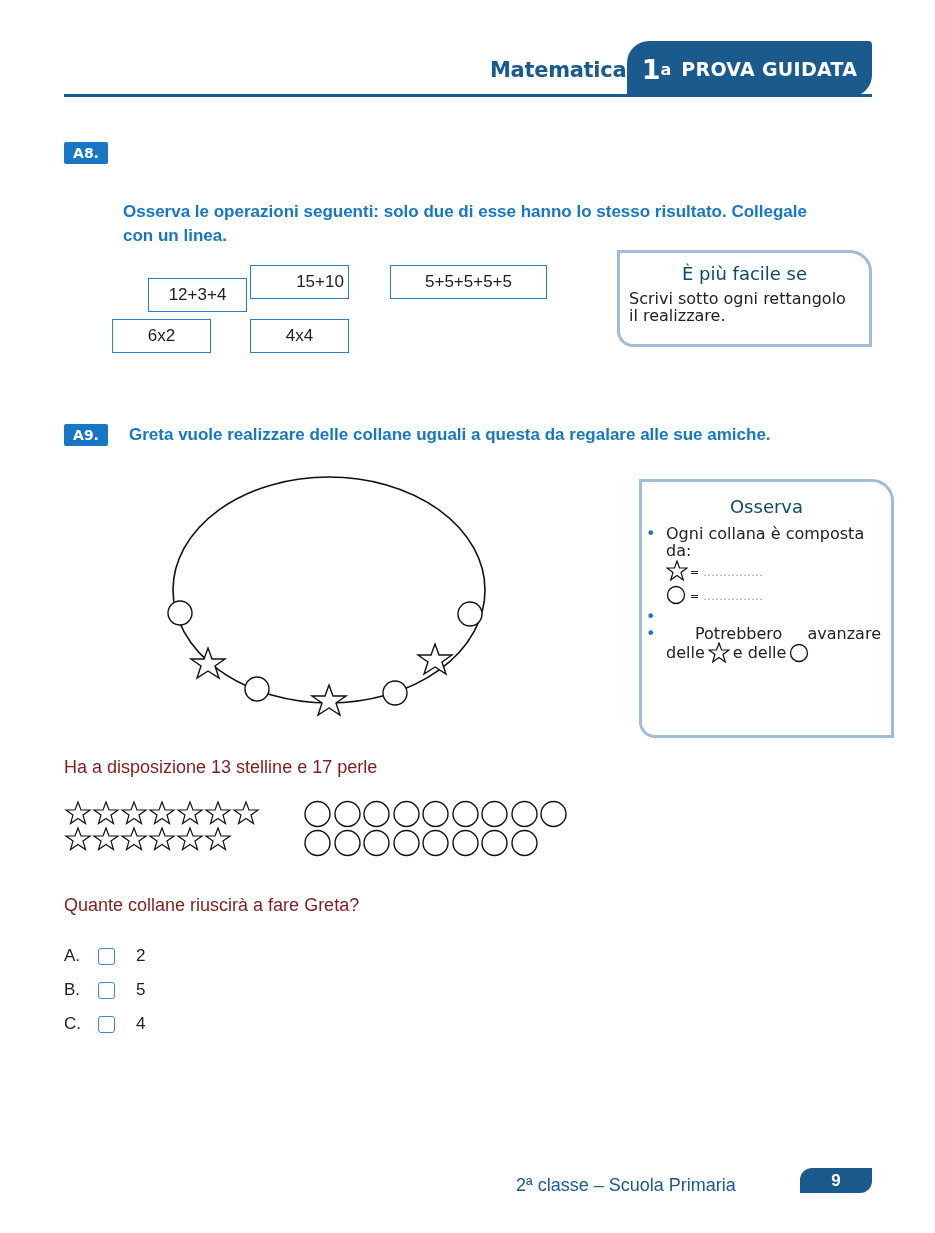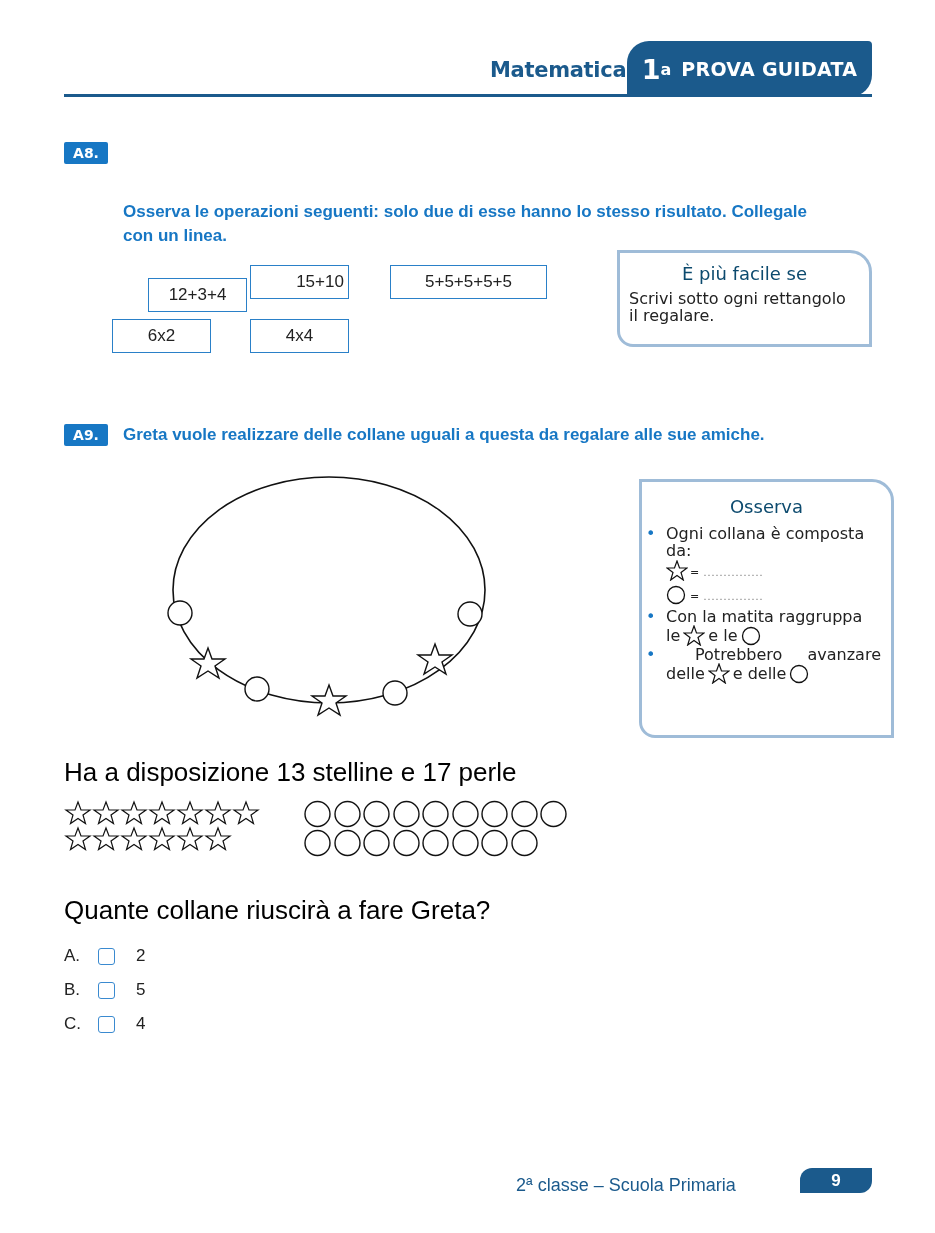--- a/index.html
+++ b/index.html
@@ -12,21 +12,21 @@
   .hdr-tab .sup{font-size:16px;vertical-align:super;margin-right:10px;}
   .hdr-tab .lbl{font-size:19px;letter-spacing:0.3px;}
   .badge{width:44px;height:22px;background:#1777c4;color:#fff;font-weight:bold;font-size:14px;border-radius:2px;display:flex;align-items:center;justify-content:center;font-family:"DejaVu Sans",sans-serif;}
   .qtext{color:#1777c4;font-size:17px;font-weight:bold;line-height:24px;}
   .opbox{border:1.5px solid #2a80c8;height:34px;display:flex;align-items:center;justify-content:center;font-size:17px;color:#222;box-sizing:border-box;}
   .hint{border:3px solid #9fbcd8;border-left-width:3px;border-top-right-radius:22px;border-bottom-left-radius:16px;background:#fff;box-sizing:border-box;}
   .hint-title{color:#0c4a6e;font-size:18px;text-align:center;font-family:"DejaVu Sans",sans-serif;}
   .hint-body{font-size:16px;color:#222;line-height:17px;font-family:"DejaVu Sans",sans-serif;}
   .bullet-row{display:flex;}
   .bullet{color:#1777c4;width:20px;flex:none;padding-left:4px;}
-  .body-text{font-size:26px;color:#000000;}
+  .body-text{font-size:18px;color:#7f1d1d;}
   .opt-row{display:flex;align-items:center;font-size:17px;height:24px;}
   .opt-letter{width:34px;}
   .opt-box{width:17px;height:17px;border:1.5px solid #3a8ad0;border-radius:3px;box-sizing:border-box;margin-right:21px;}
   .footer-text{left:516px;top:1175px;font-size:18px;color:#1b5a8c;}
   .page-num{left:800px;top:1168px;width:72px;height:25px;background:#1b5a8c;color:#fff;font-weight:bold;font-size:17px;display:flex;align-items:center;justify-content:center;border-top-left-radius:12px;border-bottom-right-radius:12px;}
   .dots{color:#888;font-size:11px;letter-spacing:0.5px;}
   svg{display:block;}
 </style>
 </head>
 <body>
@@ -48,26 +48,26 @@
 <div class="abs opbox" style="left:112px;top:278px;width:99px;margin-left:36px;">12+3+4</div>
 <div class="abs opbox" style="left:250px;top:265px;width:99px;padding-left:41px;">15+10</div>
 <div class="abs opbox" style="left:390px;top:265px;width:157px;">5+5+5+5+5</div>
 <div class="abs opbox" style="left:112px;top:319px;width:99px;">6x2</div>
 <div class="abs opbox" style="left:250px;top:319px;width:99px;">4x4</div>
 
 <div class="abs hint" style="left:617px;top:250px;width:255px;height:97px;">
   <div class="hint-title" style="margin-top:10px;">È più facile se</div>
   <div class="hint-body" style="margin:6px 0 0 9px;">
     <div>Scrivi sotto ogni rettangolo</div>
-    <div>il regalare.</div>
+    <div>il realizzare.</div>
   </div>
 </div>
 
 <div class="abs badge" style="left:64px;top:424px;">A9.</div>
-<div class="abs qtext" style="left:123px;top:423px;width:760px;">Greta vuole realizzare delle collane uguali a questa da regalare alle sue amiche.</div>
+<div class="abs qtext" style="left:129px;top:423px;width:760px;">Greta vuole realizzare delle collane uguali a questa da regalare alle sue amiche.</div>
 
 <div class="abs" style="left:150px;top:470px;">
   <svg width="360" height="260" viewBox="0 0 360 260">
     <ellipse cx="179" cy="120" rx="156" ry="113" fill="none" stroke="#111" stroke-width="1.6"></ellipse>
     <g fill="#fff" stroke="#111" stroke-width="1.4">
       <circle cx="30" cy="143" r="12"></circle>
       <circle cx="320" cy="144" r="12"></circle>
       <circle cx="107" cy="219" r="12"></circle>
       <circle cx="245" cy="223" r="12"></circle>
       <polygon points="58,178 62,189 75,189 65,196 69,208 58,201 47,208 51,196 41,189 54,189"></polygon>
@@ -96,33 +96,20 @@
           <svg width="22" height="21" viewBox="0 0 22 21">
               <circle cx="10" cy="11" r="8.5" fill="none" stroke="#111" stroke-width="1.3"></circle>
             </svg>
           <span style="font-size:11px;margin-left:2px;">=</span>
           <span class="dots" style="margin-left:4px;">...............</span>
         </div>
       </div>
     </div>
     <div class="bullet-row" style="margin-top:3px;">
       <span class="bullet">•</span>
-      <div>
-        <div>Con la matita raggruppa</div>
-        <div style="display:flex;align-items:center;">
-          <span>le</span>
-          <svg width="22" height="21" viewBox="0 0 22 21" style="margin:0 3px;">
-              <polygon points="11,1 13.5,8 21,8 15,12.5 17.3,20 11,15.5 4.7,20 7,12.5 1,8 8.5,8" fill="none" stroke="#111" stroke-width="1.2"></polygon>
-            </svg>
-          <span>e le</span>
-          <svg width="22" height="21" viewBox="0 0 22 21" style="margin-left:2px;">
-              <circle cx="11" cy="11" r="8.5" fill="none" stroke="#111" stroke-width="1.3"></circle>
-            </svg>
-        </div>
-      </div>
     </div>
     <div class="bullet-row">
       <span class="bullet">•</span>
       <div style="flex:1;">
         <div style="display:flex;justify-content:space-between;margin-left:29px;">
           <span>Potrebbero</span>
           <span>avanzare</span>
         </div>
         <div style="display:flex;align-items:center;">
           <span>delle</span>

